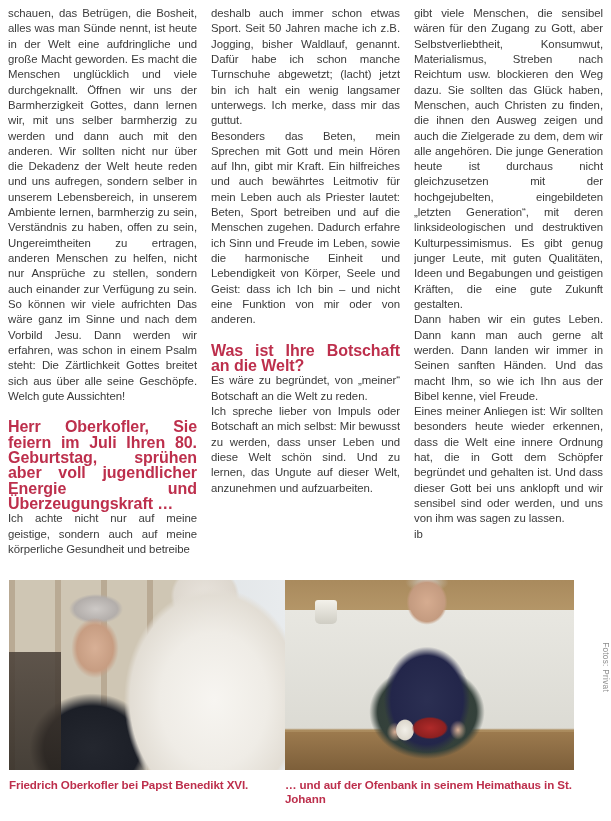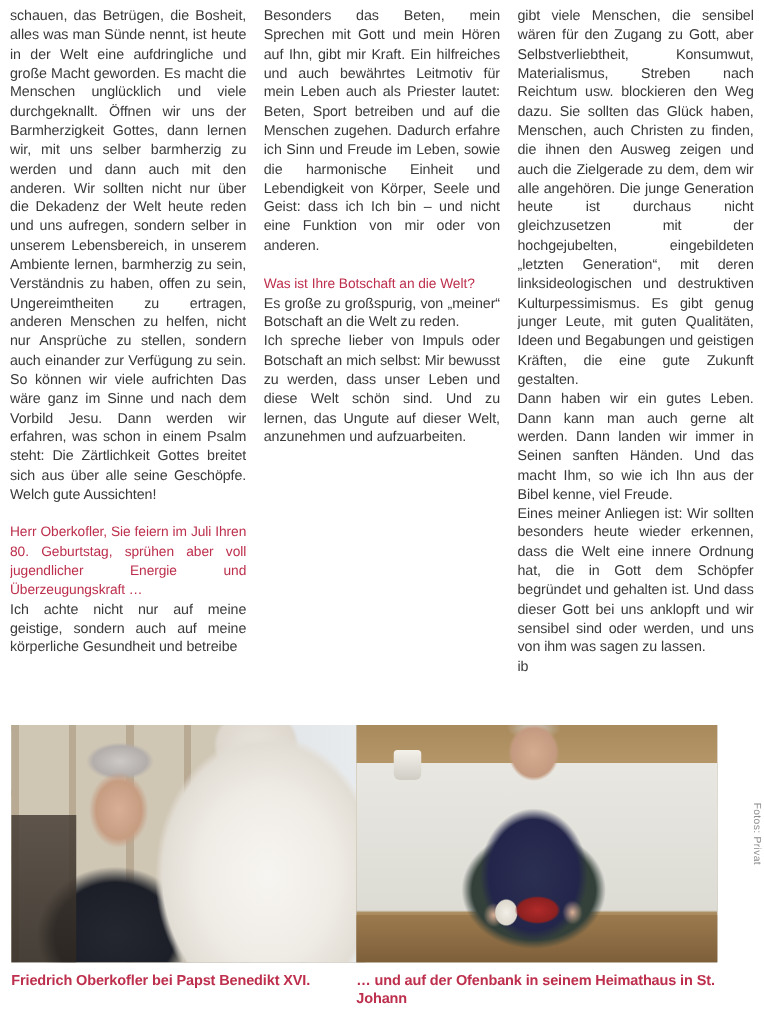--- a/index.html
+++ b/index.html
@@ -43,22 +43,22 @@
     -webkit-hyphens: auto;
     letter-spacing: -0.05px;
     word-spacing: 0px;
   }
   .column p {
     color: #3a3a3a;
     font-weight: 400;
   }
   .column h3 {
     color: #bd2f4c;
-    font-weight: normal;
-    font-size: 11px;
+    font-weight: bold;
+    font-size: 16px;
     line-height: 15.32px;
     text-align: justify;
   }
   .para-gap { margin-top: 15.3px !important; }
   .signoff {
     text-align: left;
     color: #3a3a3a;
   }
 
   
@@ -178,23 +178,24 @@
 
 <div id="article">
 
   <div class="column">
     <p>schauen, das Betrügen, die Bosheit, alles was man Sünde nennt, ist heute in der Welt eine aufdringliche und große Macht geworden. Es macht die Menschen unglücklich und viele durchgeknallt. Öffnen wir uns der Barmherzigkeit Gottes, dann lernen wir, mit uns selber barmherzig zu werden und dann auch mit den anderen. Wir sollten nicht nur über die Dekadenz der Welt heute reden und uns aufregen, sondern selber in unserem Lebensbereich, in unserem Ambiente lernen, barmherzig zu sein, Verständnis zu haben, offen zu sein, Ungereimtheiten zu ertragen, anderen Menschen zu helfen, nicht nur Ansprüche zu stellen, sondern auch einander zur Verfügung zu sein. So können wir viele aufrichten Das wäre ganz im Sinne und nach dem Vorbild Jesu. Dann werden wir erfahren, was schon in einem Psalm steht: Die Zärtlichkeit Gottes breitet sich aus über alle seine Geschöpfe. Welch gute Aussichten!</p>
     <h3 class="para-gap">Herr Oberkofler, Sie feiern im Juli Ihren 80. Geburtstag, sprühen aber voll jugendlicher Energie und Überzeugungskraft …</h3>
     <p>Ich achte nicht nur auf meine geistige, sondern auch auf meine körperliche Gesundheit und betreibe</p>
   </div>
 
   <div class="column">
+    <p>deshalb auch immer schon etwas Sport. Seit 50 Jahren mache ich z.B. Jogging, bisher Waldlauf, genannt. Dafür habe ich schon manche Turnschuhe abgewetzt; (lacht) jetzt bin ich halt ein wenig langsamer unterwegs. Ich merke, dass mir das guttut.</p>
     <p>Besonders das Beten, mein Sprechen mit Gott und mein Hören auf Ihn, gibt mir Kraft. Ein hilfreiches und auch bewährtes Leitmotiv für mein Leben auch als Priester lautet: Beten, Sport betreiben und auf die Menschen zugehen. Dadurch erfahre ich Sinn und Freude im Leben, sowie die harmonische Einheit und Lebendigkeit von Körper, Seele und Geist: dass ich Ich bin – und nicht eine Funktion von mir oder von anderen.</p>
     <h3 class="para-gap">Was ist Ihre Botschaft an die Welt?</h3>
-    <p>Es große zu großspurig, von „meiner“ Botschaft an die Welt zu reden.</p>
+    <p>Es wäre zu begründet, von „meiner“ Botschaft an die Welt zu reden.</p>
     <p>Ich spreche lieber von Impuls oder Botschaft an mich selbst: Mir bewusst zu werden, dass unser Leben und diese Welt schön sind. Und zu lernen, das Ungute auf dieser Welt, anzunehmen und aufzuarbeiten.</p>
   </div>
 
   <div class="column">
     <p>gibt viele Menschen, die sensibel wären für den Zugang zu Gott, aber Selbstverliebtheit, Konsumwut, Materialismus, Streben nach Reichtum usw. blockieren den Weg dazu. Sie sollten das Glück haben, Menschen, auch Christen zu finden, die ihnen den Ausweg zeigen und auch die Zielgerade zu dem, dem wir alle angehören. Die junge Generation heute ist durchaus nicht gleichzusetzen mit der hochgejubelten, eingebildeten „letzten Generation“, mit deren linksideologischen und destruktiven Kulturpessimismus. Es gibt genug junger Leute, mit guten Qualitäten, Ideen und Begabungen und geistigen Kräften, die eine gute Zukunft gestalten.</p>
     <p>Dann haben wir ein gutes Leben. Dann kann man auch gerne alt werden. Dann landen wir immer in Seinen sanften Händen. Und das macht Ihm, so wie ich Ihn aus der Bibel kenne, viel Freude.</p>
     <p>Eines meiner Anliegen ist: Wir sollten besonders heute wieder erkennen, dass die Welt eine innere Ordnung hat, die in Gott dem Schöpfer begründet und gehalten ist. Und dass dieser Gott bei uns anklopft und wir sensibel sind oder werden, und uns von ihm was sagen zu lassen.</p>
     <p class="signoff">ib</p>
   </div>
 

